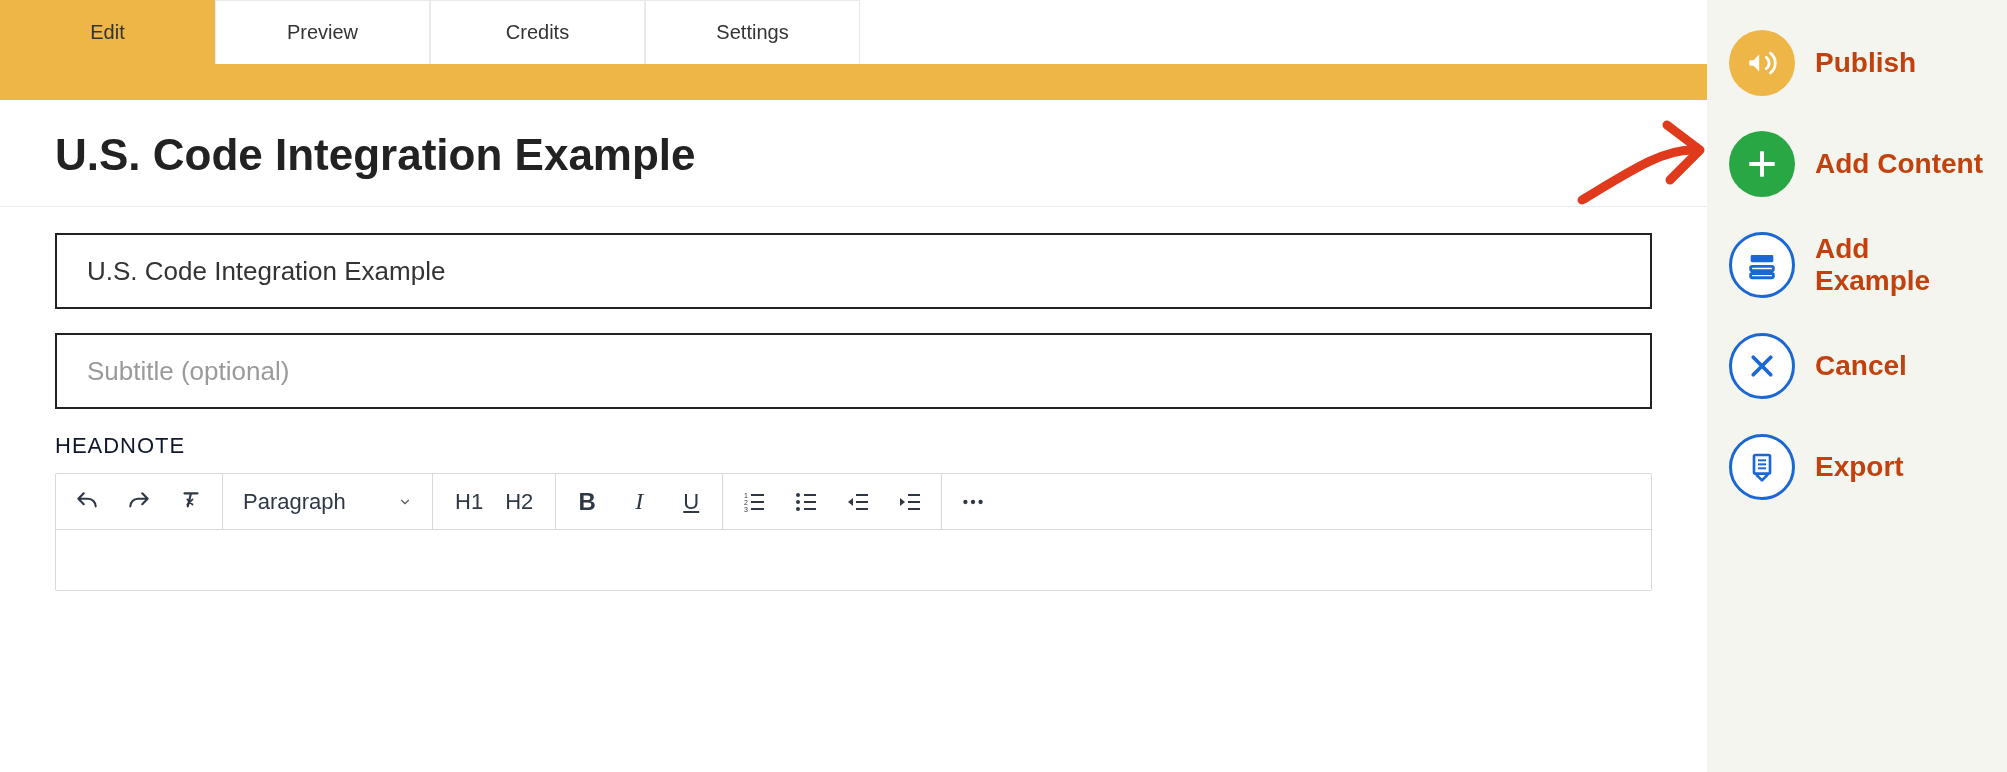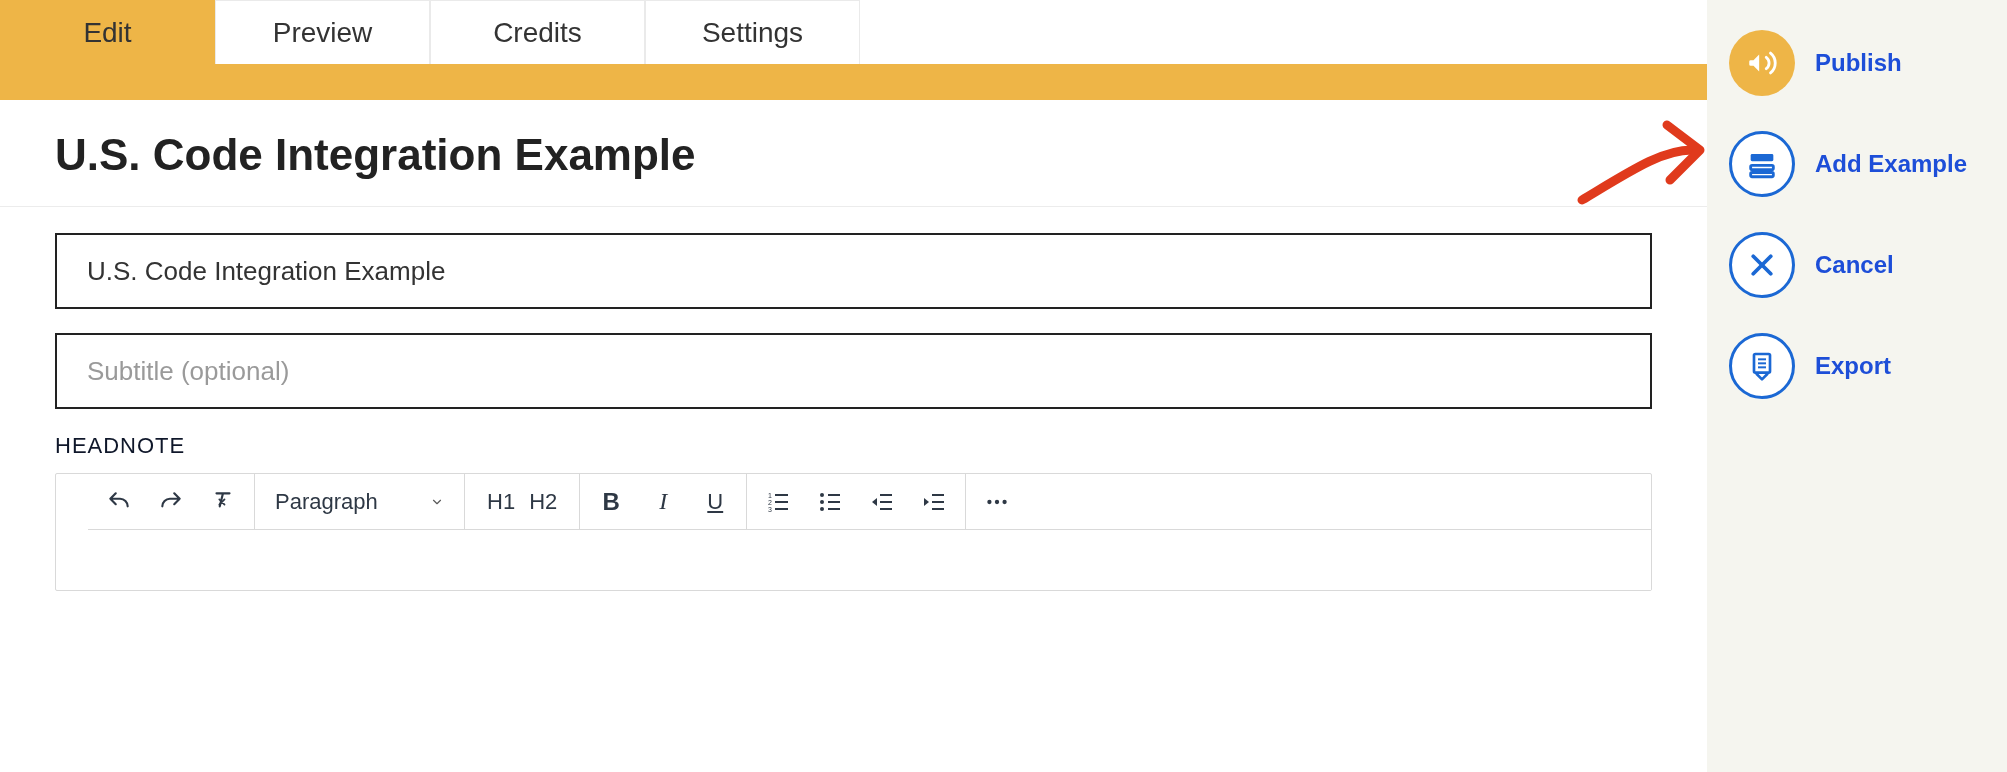--- a/index.html
+++ b/index.html
@@ -30,21 +30,21 @@
   .tabs-row {
     display: flex;
     border-bottom: none;
   }
   .tab {
     width: 215px;
     height: 64px;
     display: flex;
     align-items: center;
     justify-content: center;
-    font-size: 28px;
+    font-size: 20px;
     background: #ffffff;
     border: 1px solid #eaeaea;
     border-bottom: none;
     cursor: pointer;
     color: #333;
   }
   .tab.active {
     background: #eeb547;
     border-color: #eeb547;
     font-weight: 400;
@@ -95,21 +95,20 @@
     color: #0f172a;
     font-size: 22px;
     letter-spacing: 1px;
     margin-bottom: 14px;
     display: block;
   }
   
   .editor-box {
     border: 1px solid #d9d9d9;
     border-radius: 2px;
-    padding-left: 32px;
   }
   .toolbar {
     display: flex;
     align-items: stretch;
     height: 56px;
     border-bottom: 1px solid #d9d9d9;
   }
   .tb-group {
     display: flex;
     align-items: center;
@@ -137,21 +136,21 @@
     color: #2e3845;
     font-size: 22px;
     min-width: 210px;
     justify-content: space-between;
   }
   .fmt-text { white-space: nowrap; }
   .chev { font-size: 14px; color: #5a5a5a; }
   .hgroup {
     display: flex;
     align-items: center;
-    gap: 14px;
+    gap: 22px;
     padding: 0 22px;
     border-right: 1px solid #d9d9d9;
     font-size: 22px;
     color: #2e3845;
   }
   .hgroup span { cursor: pointer; }
   .editor-body {
     height: 60px;
     background: #fff;
   }
@@ -168,23 +167,23 @@
     border-radius: 50%;
     display: flex;
     align-items: center;
     justify-content: center;
     flex-shrink: 0;
   }
   .c-yellow { background: #eeb547; color: #fff; }
   .c-green  { background: #2aa745; color: #fff; }
   .c-blueborder { background: #fff; border: 3px solid #1b68d4; color: #1b68d4; }
   .side-label {
-    font-size: 24px;
+    font-size: 28px;
     font-weight: 600;
-    color: #1d4ed8;
+    color: #c2410c;
   }
   svg { display: block; }
 </style>
 </head>
 <body>
 
 <div class="main-col">
 
   <div class="tabs-row">
     <div class="tab active">Edit</div>
@@ -313,20 +312,29 @@
   <div class="side-action">
     <div class="circle c-yellow">
       <svg width="34" height="34" viewBox="0 0 24 24">
           <path d="M3 11v2a1 1 0 001 1h2l4 4V6l-4 4H4a1 1 0 00-1 1z" fill="#fff"></path>
           <path d="M15 8a5 5 0 010 8M18 5a9 9 0 010 14" stroke="#fff" stroke-width="2" fill="none" stroke-linecap="round"></path>
         </svg>
     </div>
     <span class="side-label">Publish</span>
   </div>
 
+  <div class="side-action">
+    <div class="circle c-green">
+      <svg width="38" height="38" viewBox="0 0 24 24">
+          <line x1="12" y1="4" x2="12" y2="20" stroke="#fff" stroke-width="2.5"></line>
+          <line x1="4" y1="12" x2="20" y2="12" stroke="#fff" stroke-width="2.5"></line>
+        </svg>
+    </div>
+    <span class="side-label">Add Content</span>
+  </div>
 
   <div class="side-action">
     <div class="circle c-blueborder">
       <svg width="34" height="34" viewBox="0 0 24 24">
         <rect x="4" y="5" width="16" height="5" rx="1" fill="#1b68d4"></rect>
         <rect x="4" y="13" width="16" height="3" rx="1" fill="none" stroke="#1b68d4" stroke-width="2"></rect>
         <rect x="4" y="18" width="16" height="3" rx="1" fill="none" stroke="#1b68d4" stroke-width="2"></rect>
       </svg>
     </div>
     <span class="side-label">Add Example</span>

